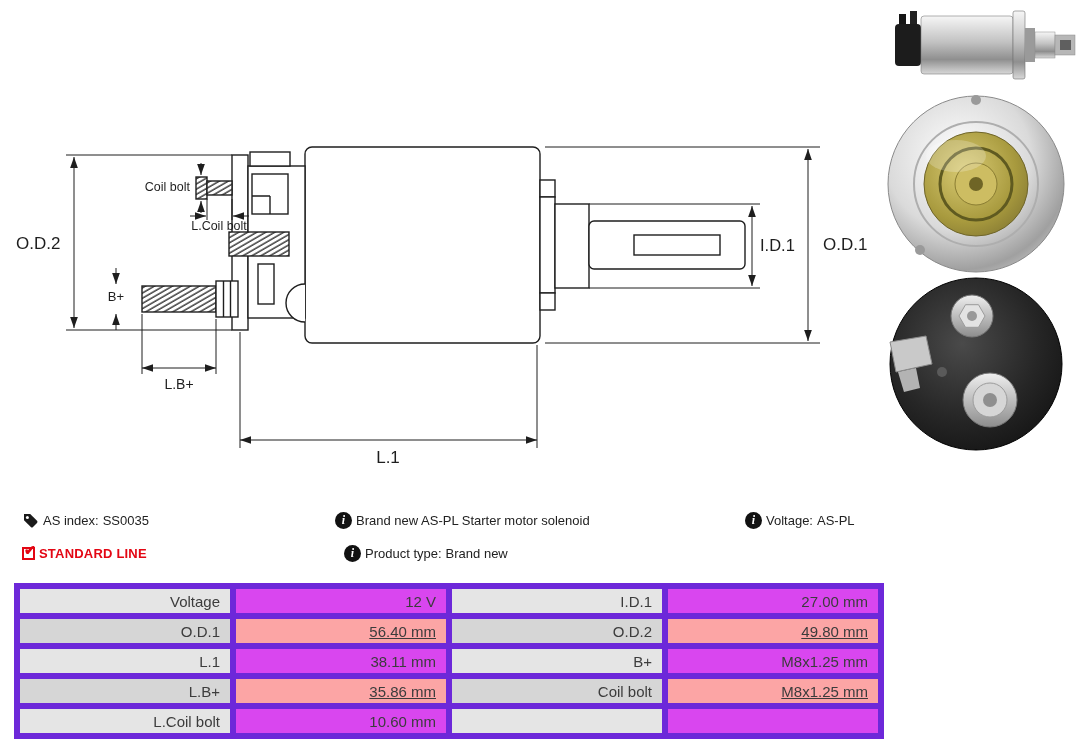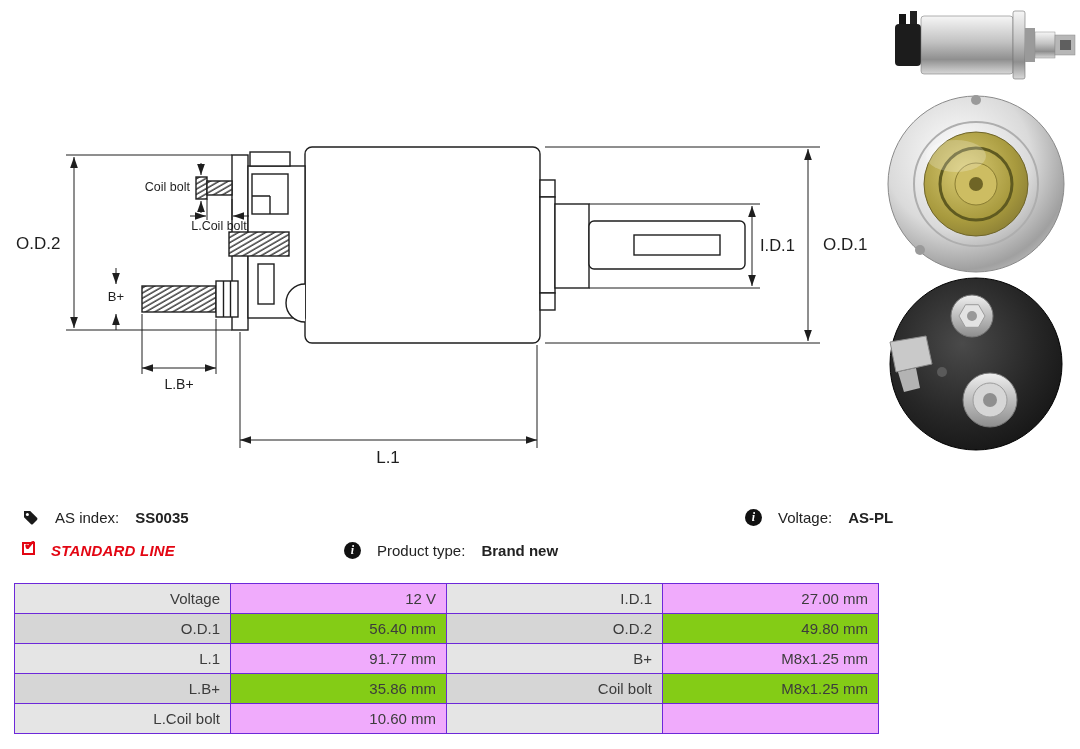--- a/index.html
+++ b/index.html
@@ -11,45 +11,45 @@
   .drawing { position:absolute; left:0; top:0; }
   svg text { font-family:"Liberation Sans", sans-serif; fill:#1e1e1e; }
 
   
   .photo { position:absolute; }
   .photo-side  { left:893px; top:4px; }
   .photo-front { left:886px; top:94px; }
   .photo-rear  { left:886px; top:276px; }
 
   
-  .info-item { position:absolute; display:flex; align-items:flex-start; gap:16px; font-size:15px; height:22px; color:#222; white-space:nowrap; }
+  .info-item { position:absolute; display:flex; align-items:center; gap:4px; font-size:13px; height:22px; color:#222; white-space:nowrap; }
   .ii-1 { left:22px;  top:509px; }
   .ii-2 { left:335px; top:509px; }
   .ii-3 { left:745px; top:509px; }
   .ii-4 { left:22px;  top:542px; }
   .ii-5 { left:344px; top:542px; }
   .logo-box { position:absolute; left:791px; top:536px; width:90px; text-align:center; }
   .logo-caption { font-size:6.5px; color:#e30613; letter-spacing:.3px; margin-top:1px; white-space:nowrap; }
-  .b { font-weight:bold; }
-  .red-line { color:#e30613; font-weight:bold; letter-spacing:.2px;font-style:italic; }
+  .b { font-weight:normal; }
+  .red-line { color:#e30613; font-weight:bold; letter-spacing:.2px; }
 
   .info-icon { width:17px; height:17px; border-radius:50%; background:#111; color:#fff;
                display:inline-flex; align-items:center; justify-content:center; flex:0 0 17px;
                font:italic bold 12px "Liberation Serif", serif; }
   .info-icon::before { content:"i"; }
   .check-icon { position:relative; width:13px; height:13px; border:2px solid #e30613; flex:0 0 13px; }
   .check-icon::after { content:"\2714"; position:absolute; left:0px; top:-7px; color:#e30613; font-size:14px; font-weight:bold; }
 
   
   table.spec { position:absolute; left:14px; top:583px; width:864px; border-collapse:collapse; table-layout:fixed; font-size:15px; color:#3c3c3c; }
-  table.spec td { width:216px; height:30px; padding:0 10px; text-align:right; border:1px solid #6d28d9; overflow:hidden; }
+  table.spec td { width:216px; height:30px; padding:0 10px; text-align:right; border:6px solid #6d28d9; overflow:hidden; }
   tr.r-light td.lab { background:#e5e5e5; }
-  tr.r-light td.val { background:#f0abfc; }
+  tr.r-light td.val { background:#d946ef; }
   tr.r-dark  td.lab { background:#d6d6d6; }
-  tr.r-dark  td.val { background:#84cc16; }
+  tr.r-dark  td.val { background:#fca5a5;text-decoration:underline; }
 </style>
 </head>
 <body>
 
 <div class="page">
 
   <svg class="drawing" width="885" height="500" viewBox="0 0 885 500">
     <defs>
       <marker id="arr" viewBox="0 0 10 7" refX="10" refY="3.5" markerWidth="11" markerHeight="8" orient="auto-start-reverse">
         <path d="M0 0 L10 3.5 L0 7 Z" fill="#1e1e1e"></path>
@@ -203,20 +203,24 @@
 
   <div class="info-item ii-1">
     <svg width="17" height="17" viewBox="0 0 17 17">
       <path d="M2 2 h6.2 l6.8 6.8 a1.6 1.6 0 0 1 0 2.2 l-4 4 a1.6 1.6 0 0 1 -2.2 0 L2 8.2 Z" fill="#1a1a1a"></path>
       <circle cx="5.4" cy="5.4" r="1.5" fill="#fff"></circle>
     </svg>
     <span>AS index:</span>
     <span class="b">SS0035</span>
   </div>
 
+  <div class="info-item ii-2">
+    <span class="info-icon"></span>
+    <span>Brand new AS-PL Starter motor solenoid</span>
+  </div>
 
   <div class="info-item ii-3">
     <span class="info-icon"></span>
     <span>Voltage:</span>
     <span class="b">AS-PL</span>
   </div>
 
   <div class="info-item ii-4">
     <span class="check-icon"></span>
     <span class="red-line">STANDARD LINE</span>
@@ -238,21 +242,21 @@
         <td class="val">27.00 mm</td>
       </tr>
       <tr class="r-dark">
         <td class="lab">O.D.1</td>
         <td class="val">56.40 mm</td>
         <td class="lab">O.D.2</td>
         <td class="val">49.80 mm</td>
       </tr>
       <tr class="r-light">
         <td class="lab">L.1</td>
-        <td class="val">91.77 mm</td>
+        <td class="val">38.11 mm</td>
         <td class="lab">B+</td>
         <td class="val">M8x1.25 mm</td>
       </tr>
       <tr class="r-dark">
         <td class="lab">L.B+</td>
         <td class="val">35.86 mm</td>
         <td class="lab">Coil bolt</td>
         <td class="val">M8x1.25 mm</td>
       </tr>
       <tr class="r-light">

